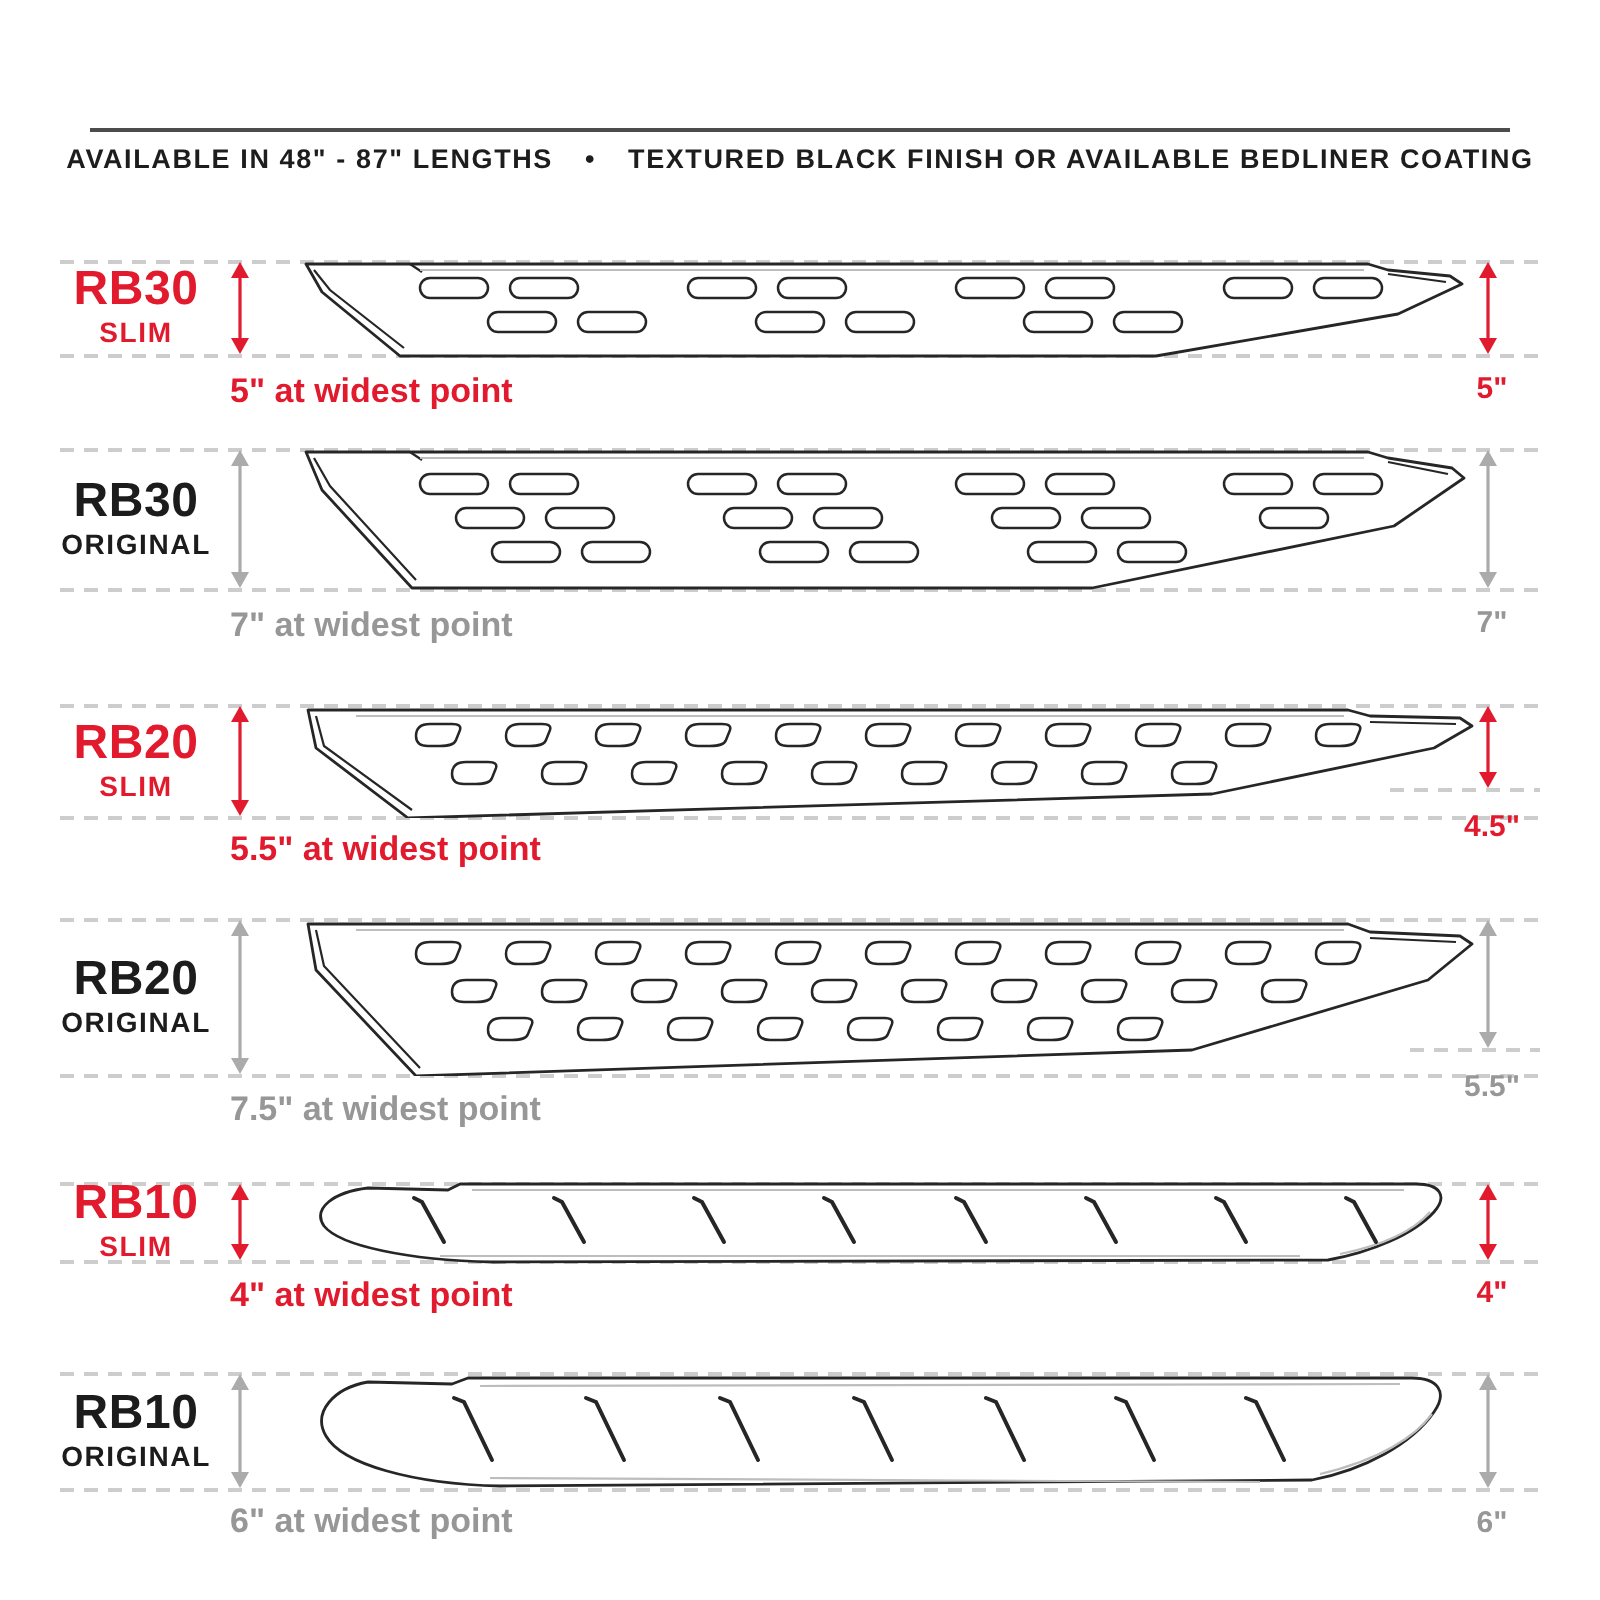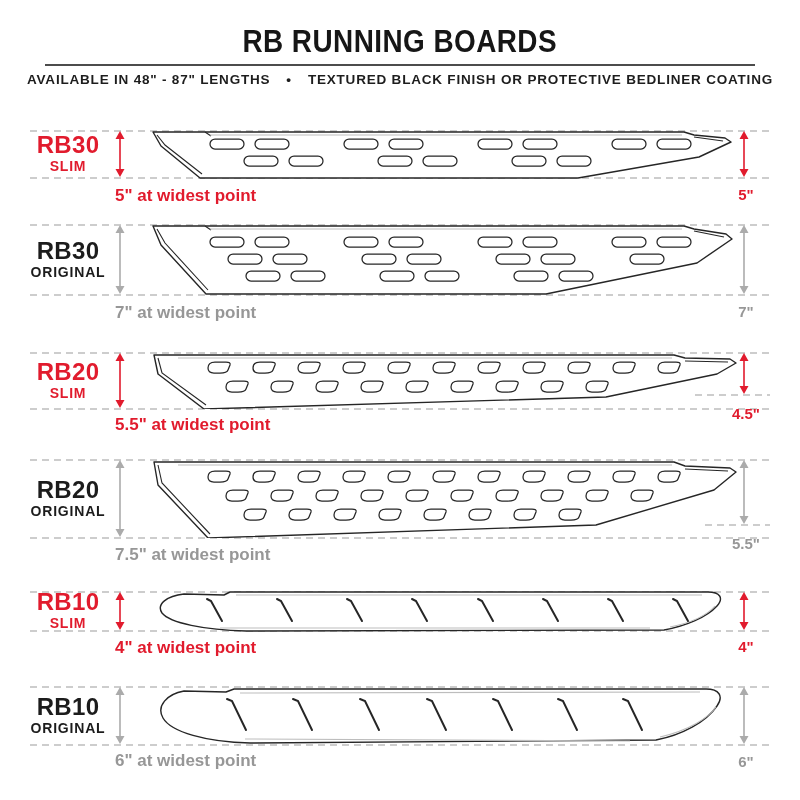--- a/index.html
+++ b/index.html
@@ -36,28 +36,25 @@
   .h{fill:none;stroke:#262626;stroke-width:1.1;}
   .g{fill:none;stroke:#bdbdbd;stroke-width:1.1;}
   .slot{fill:#fff;stroke:#262626;stroke-width:1.25;}
   .slash{fill:none;stroke:#262626;stroke-width:2;stroke-linecap:round;}
 </style>
 </head>
 <body>
 
 <div id="stage">
 
-  <div id="hdr">
-    <span class="title">RB RUNNING BOARDS</span>
-  </div>
   <div id="rule"></div>
   <div id="sub">
     <span>AVAILABLE IN 48" - 87" LENGTHS</span>
     <span>•</span>
-    <span>TEXTURED BLACK FINISH OR PROTECTIVE BEDLINER COATING</span>
+    <span>TEXTURED BLACK FINISH OR AVAILABLE BEDLINER COATING</span>
   </div>
 
   <div class="row red" style="top:130px;height:48px;">
     <div class="dash" style="top:0;"></div>
     <div class="dash" style="top:47px;"></div>
     <div class="modelbox" style="height:48px;">
       <span class="model">RB30</span>
       <span class="variant">SLIM</span>
     </div>
     <svg class="arrow" style="left:113px;top:0;height:48px;" viewBox="0 0 14 48">

